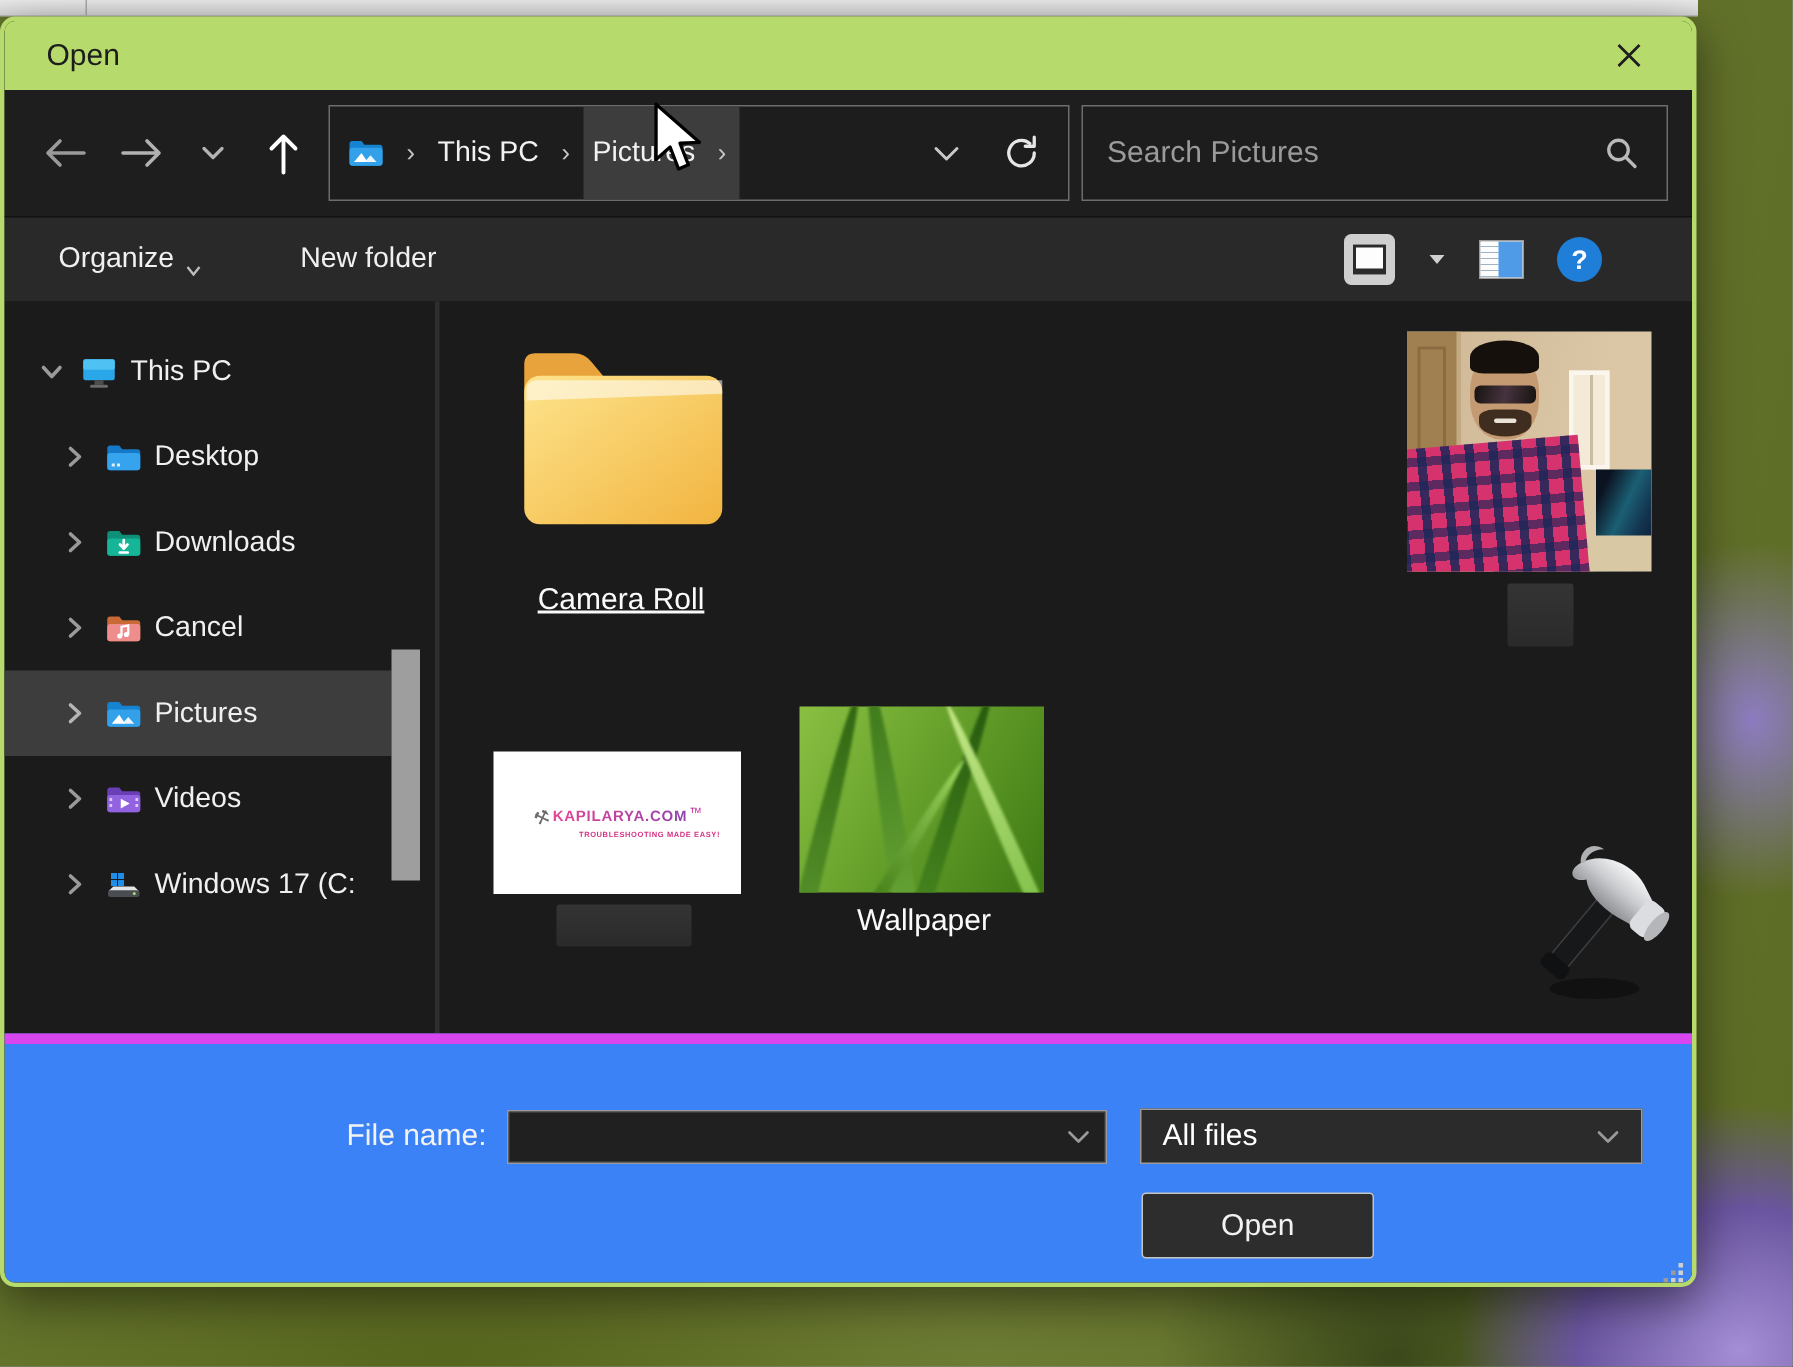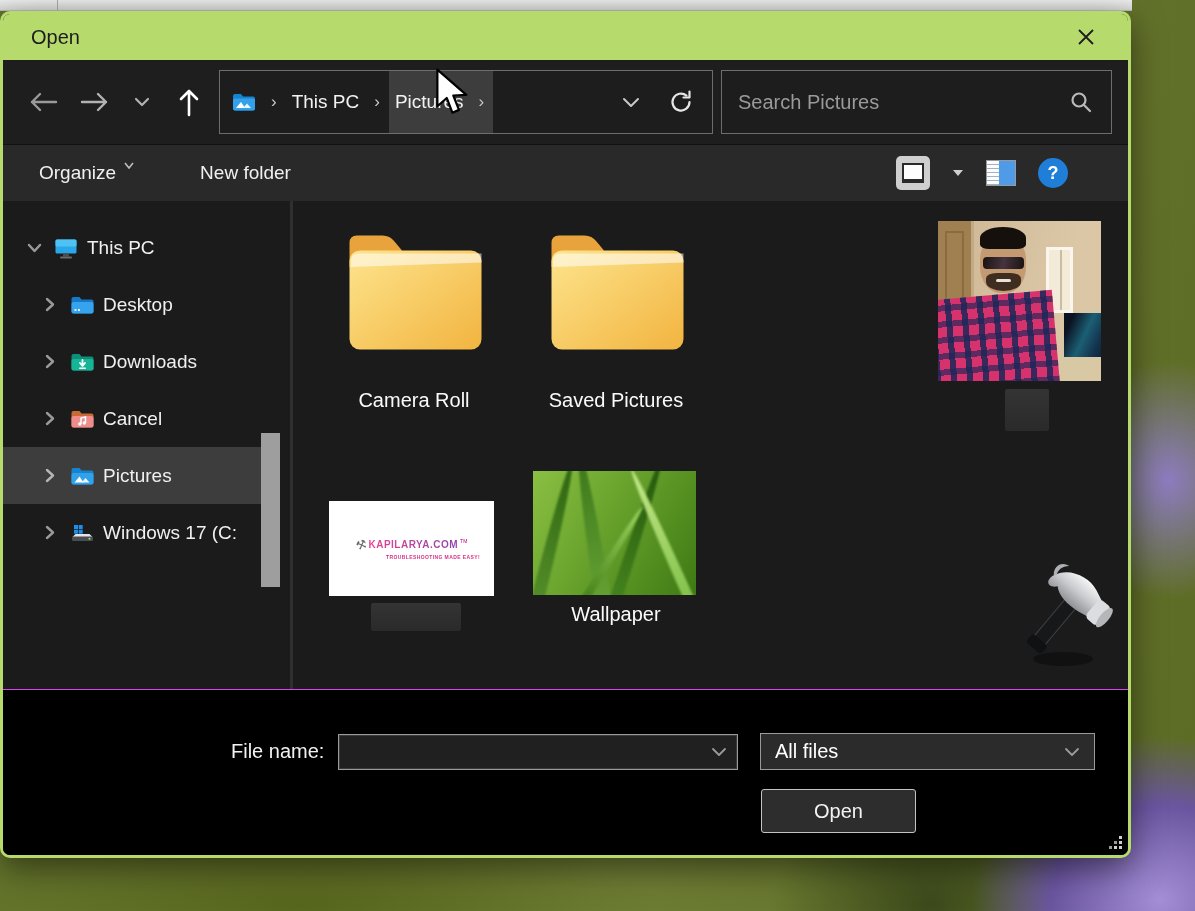--- a/index.html
+++ b/index.html
@@ -62,21 +62,21 @@
     flex:1; background:transparent; border:none; outline:none;
     color:#e8e8e8; font-size:20px; font-family:"Liberation Sans",sans-serif;
   }
   #search-box input::placeholder { color:#9a9a9a; }
 
   
   #toolbar {
     height:57px; background:#292929; flex:0 0 auto;
     display:flex; align-items:center; padding:0 36px; border-top:1px solid #121212;
   }
-  .tool-label { color:#f0f0f0; font-size:19px; display:flex; align-items:flex-start; gap:8px; }
+  .tool-label { color:#f0f0f0; font-size:19px; display:flex; align-items:flex-end; gap:8px; }
   #organize { margin-right:66px; }
   #toolbar .right-icons { margin-left:auto; display:flex; align-items:center; gap:22px; padding-right:24px; }
   .view-btn { width:34px; height:34px; border-radius:5px; background:#cfcfcf; display:flex; align-items:center; justify-content:center; }
   .view-btn .inner { width:22px; height:20px; background:#fdfdfd; border:2px solid #2a2a2a; border-bottom-width:4px; }
   .pane-btn { width:30px; height:26px; border:1px solid #9a9a9a; background:#fdfdfd; display:flex; overflow:hidden; }
   .pane-btn .lines { width:12px; background:repeating-linear-gradient(#fdfdfd 0 3px, #9fb3c4 3px 4px); }
   .pane-btn .blue { flex:1; background:#4f9be8; }
   .help-btn { width:30px; height:30px; border-radius:50%; background:#1f7fd8; color:#fff; font-size:18px; font-weight:bold; display:flex; align-items:center; justify-content:center; }
 
   
@@ -87,21 +87,21 @@
   .side-row.root { padding-left:18px; }
   .side-row.child { padding-left:34px; }
   .side-row.selected { background:#3d3d3d; width:258px; }
   .side-row .ic { width:26px; height:24px; margin:0 8px 0 6px; display:flex; align-items:center; justify-content:center; flex:0 0 auto; }
   #side-scroll { position:absolute; left:258px; top:232px; width:19px; height:154px; background:#9e9e9e; }
   #vdivider { width:3px; background:#2f2f2f; flex:0 0 auto; }
   #main { flex:1; position:relative; }
 
   .tile { position:absolute; width:160px; text-align:center; }
   .tile .icon-wrap { height:150px; display:flex; align-items:flex-end; justify-content:center; }
-  .tile .tile-label { margin-top:26px; color:#fafafa; font-size:20px; white-space:nowrap; }
+  .tile .tile-label { margin-top:26px; color:#fafafa; font-size:20px; white-space:nowrap;text-decoration:underline; }
 
   .redacted { position:absolute; background:linear-gradient(#343434,#2a2a2a); border-radius:2px; }
 
   
   #photo-tile { position:absolute; left:645px; top:20px; width:163px; height:160px; overflow:hidden; background:linear-gradient(105deg,#cdb694,#dbc7a6 70%); }
   #photo-tile .door { position:absolute; left:0; top:0; width:36px; height:160px; background:#a08050; border-right:3px solid #c4aa82; }
   #photo-tile .door::after { content:""; position:absolute; left:7px; top:10px; right:7px; bottom:30px; border:2px solid #8a6c40; }
   #photo-tile .mirror { position:absolute; left:108px; top:26px; width:27px; height:66px; background:#f3ead8; border:3px solid #faf6ee; }
   #photo-tile .mirror::after { content:""; position:absolute; left:50%; top:0; width:2px; height:100%; background:#c9bda2; }
   #photo-tile .tv { position:absolute; left:126px; top:92px; width:37px; height:68px; background:linear-gradient(115deg,#0b1220 15%,#1b5f74 45%,#13324e 70%,#0a1526 100%); }
@@ -135,21 +135,21 @@
 
   
   #wall-tile { position:absolute; left:240px; top:270px; width:163px; height:124px; overflow:hidden; background:linear-gradient(120deg,#8abf42 0%,#6ba52e 40%,#3e7a14 100%); }
   .blade { position:absolute; border-radius:50% 50% 0 0 / 100% 100% 0 0; filter:blur(1px); }
   #wall-label { position:absolute; left:243px; top:402px; width:160px; text-align:center; color:#fafafa; font-size:20px; }
 
   
   #hammer-mark { position:absolute; left:718px; top:360px; width:110px; height:110px; }
 
   
-  #footer { height:166px; background:#000000; flex:0 0 auto; position:relative; border-top:1px solid #d946ef; }
+  #footer { height:166px; background:#3b82f6; flex:0 0 auto; position:relative; border-top:7px solid #d946ef; }
   #fn-label { position:absolute; left:228px; top:50px; width:100px; color:#f2f2f2; font-size:20px; }
   #fn-input-wrap { position:absolute; left:335px; top:44px; width:400px; height:36px; border:1px solid #9a9a9a; background:#202020; display:flex; align-items:center; box-shadow:inset 0 0 0 1px #3a3a3a; }
   #fn-input-wrap input { flex:1; height:100%; background:transparent; border:none; outline:none; color:#eee; font-size:18px; padding:0 8px; font-family:"Liberation Sans",sans-serif; }
   #ft-select { position:absolute; left:757px; top:43px; width:335px; height:37px; border:1px solid #9a9a9a; background:#2b2b2b; display:flex; align-items:center; padding:0 14px; color:#fff; font-size:20px; }
   .dd-chev { margin-left:auto; }
   .btn { position:absolute; top:99px; height:44px; background:#2d2d2d; border:1px solid #c4c4c4; border-radius:3px; color:#f2f2f2; font-size:20px; display:flex; align-items:center; justify-content:center; }
   #open-btn { left:758px; width:155px; }
   #cancel-btn { left:936px; width:156px; }
   #grip { position:absolute; left:1106px; top:146px; width:14px; height:14px; }
   #grip i { position:absolute; left:10px; top:0; width:3px; height:3px; background:#cfcfcf;
@@ -345,20 +345,39 @@
             <svg width="25" height="22" viewBox="0 0 24 22">
               <path d="M1 5 q0-2 2-2 h6 l2 2.5 h10 q2 0 2 2 v10 q0 2-2 2 h-18 q-2 0-2-2 z" fill="#1583d0"></path>
               <rect x="1" y="8" width="22" height="11.5" rx="2" fill="#33a1ea"></rect>
               <path d="M4 17.5 L9 11.5 L13 17.5 Z" fill="#fff"></path>
               <path d="M11 17.5 L15 13 L19 17.5 Z" fill="#eaf5ff"></path>
             </svg>
           </span>
         <span>Pictures</span>
       </div>
 
+      <div class="side-row child">
+        <span class="chev">
+            <svg width="10" height="15" viewBox="0 0 10 15">
+              <path d="M2 2 L8 7.5 L2 13" stroke="#9a9a9a" stroke-width="2.4" fill="none" stroke-linecap="round" stroke-linejoin="round"></path>
+            </svg>
+          </span>
+        <span class="ic">
+            <svg width="25" height="22" viewBox="0 0 24 22">
+              <path d="M1 5 q0-2 2-2 h6 l2 2.5 h10 q2 0 2 2 v10 q0 2-2 2 h-18 q-2 0-2-2 z" fill="#6a3fb5"></path>
+              <rect x="1" y="8" width="22" height="11.5" rx="2" fill="#9263e0"></rect>
+              <path d="M10 10.5 L16 13.7 L10 17 Z" fill="#fff"></path>
+              <rect x="2.5" y="10" width="1.8" height="2" fill="#d9c9f5"></rect>
+              <rect x="2.5" y="14" width="1.8" height="2" fill="#d9c9f5"></rect>
+              <rect x="19.8" y="10" width="1.8" height="2" fill="#d9c9f5"></rect>
+              <rect x="19.8" y="14" width="1.8" height="2" fill="#d9c9f5"></rect>
+            </svg>
+          </span>
+        <span>Videos</span>
+      </div>
 
       <div class="side-row child">
         <span class="chev">
             <svg width="10" height="15" viewBox="0 0 10 15">
               <path d="M2 2 L8 7.5 L2 13" stroke="#9a9a9a" stroke-width="2.4" fill="none" stroke-linecap="round" stroke-linejoin="round"></path>
             </svg>
           </span>
         <span class="ic">
             <svg width="25" height="22" viewBox="0 0 24 22">
               <rect x="3.5" y="3" width="4" height="4" fill="#1f8ee8"></rect>
@@ -389,36 +408,20 @@
                 <linearGradient id="gf1" x1="0" y1="0" x2="1" y2="1">
                   <stop offset="0" stop-color="#fde48c"></stop>
                   <stop offset="1" stop-color="#f2b440"></stop>
                 </linearGradient>
               </defs>
             </svg>
         </div>
         <div class="tile-label">Camera Roll</div>
       </div>
 
-      <div class="tile" style="left:243px; top:12px;">
-        <div class="icon-wrap">
-          <svg width="150" height="138" viewBox="0 0 100 92">
-              <path d="M7 28 L7 12 q0-5 5-5 l17 0 q5 0 8 4 l5 6 z" fill="#e9a33c"></path>
-              <rect x="7" y="17" width="88" height="66" rx="7" fill="url(#gf2)"></rect>
-              <path d="M8 24 q0-5 5-5 l82 0 0 6 -87 3 z" fill="#ffffff" opacity=".55"></path>
-              <defs>
-                <linearGradient id="gf2" x1="0" y1="0" x2="1" y2="1">
-                  <stop offset="0" stop-color="#fde48c"></stop>
-                  <stop offset="1" stop-color="#f2b440"></stop>
-                </linearGradient>
-              </defs>
-            </svg>
-        </div>
-        <div class="tile-label">Saved Pictures</div>
-      </div>
 
 
       <div id="photo-tile">
         <div class="door"></div>
         <div class="mirror"></div>
         <div class="tv"></div>
         <div class="desk"></div>
         <div class="paper"></div>
         <div class="bottle"></div>
         <div class="shirt"></div>

